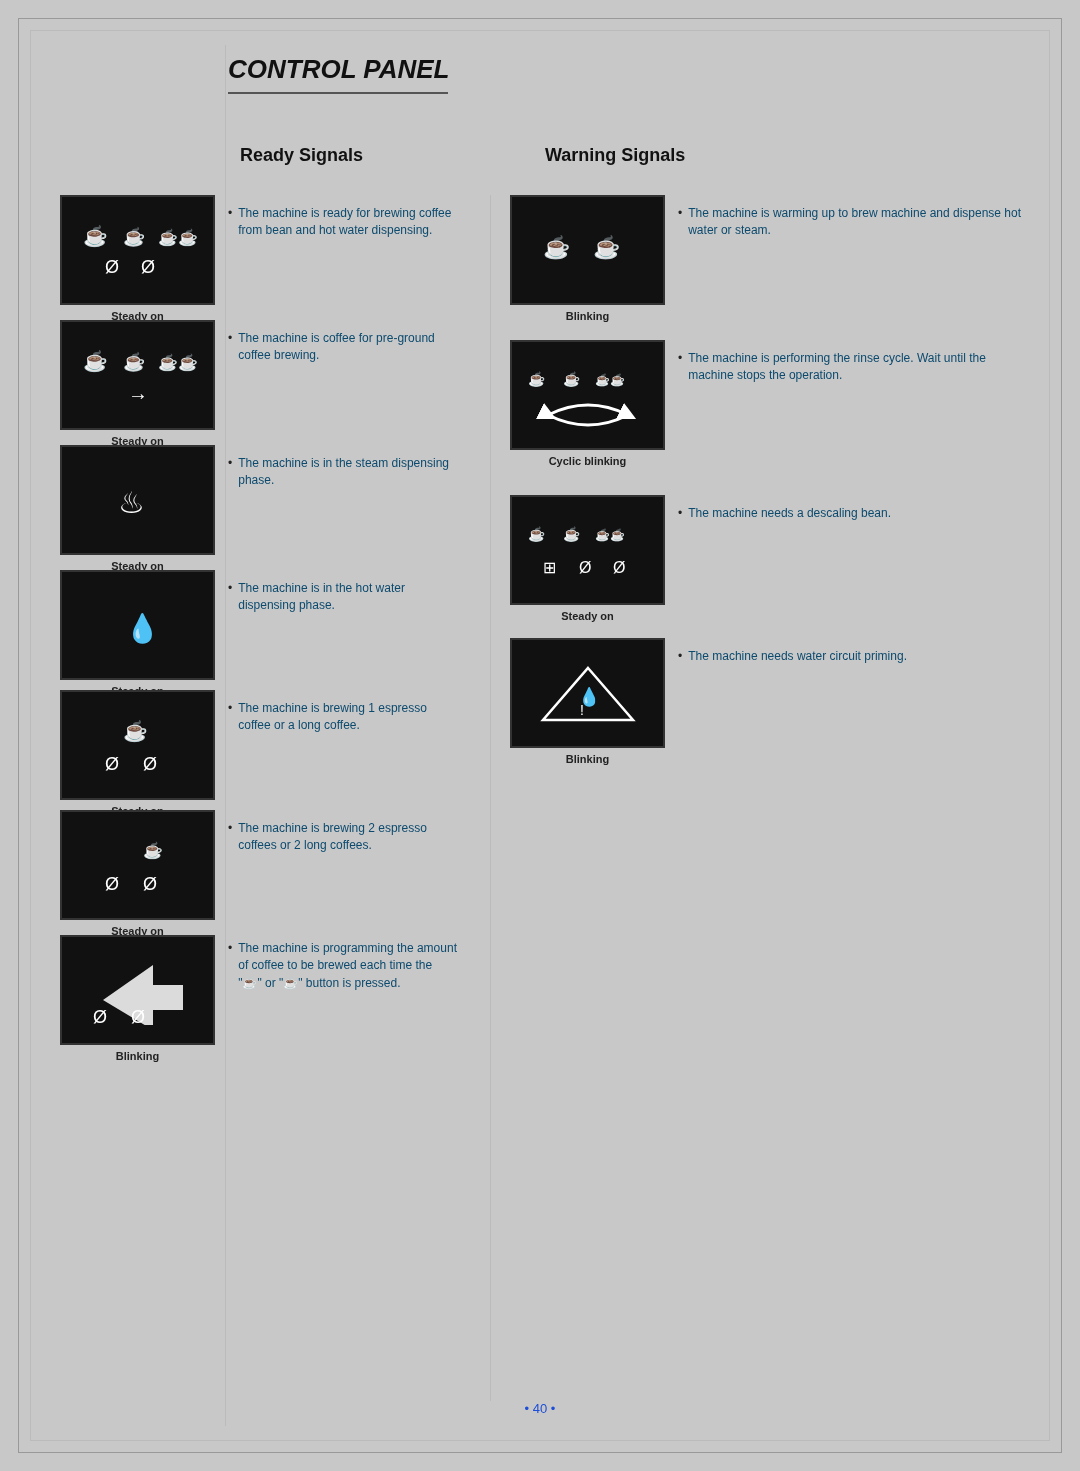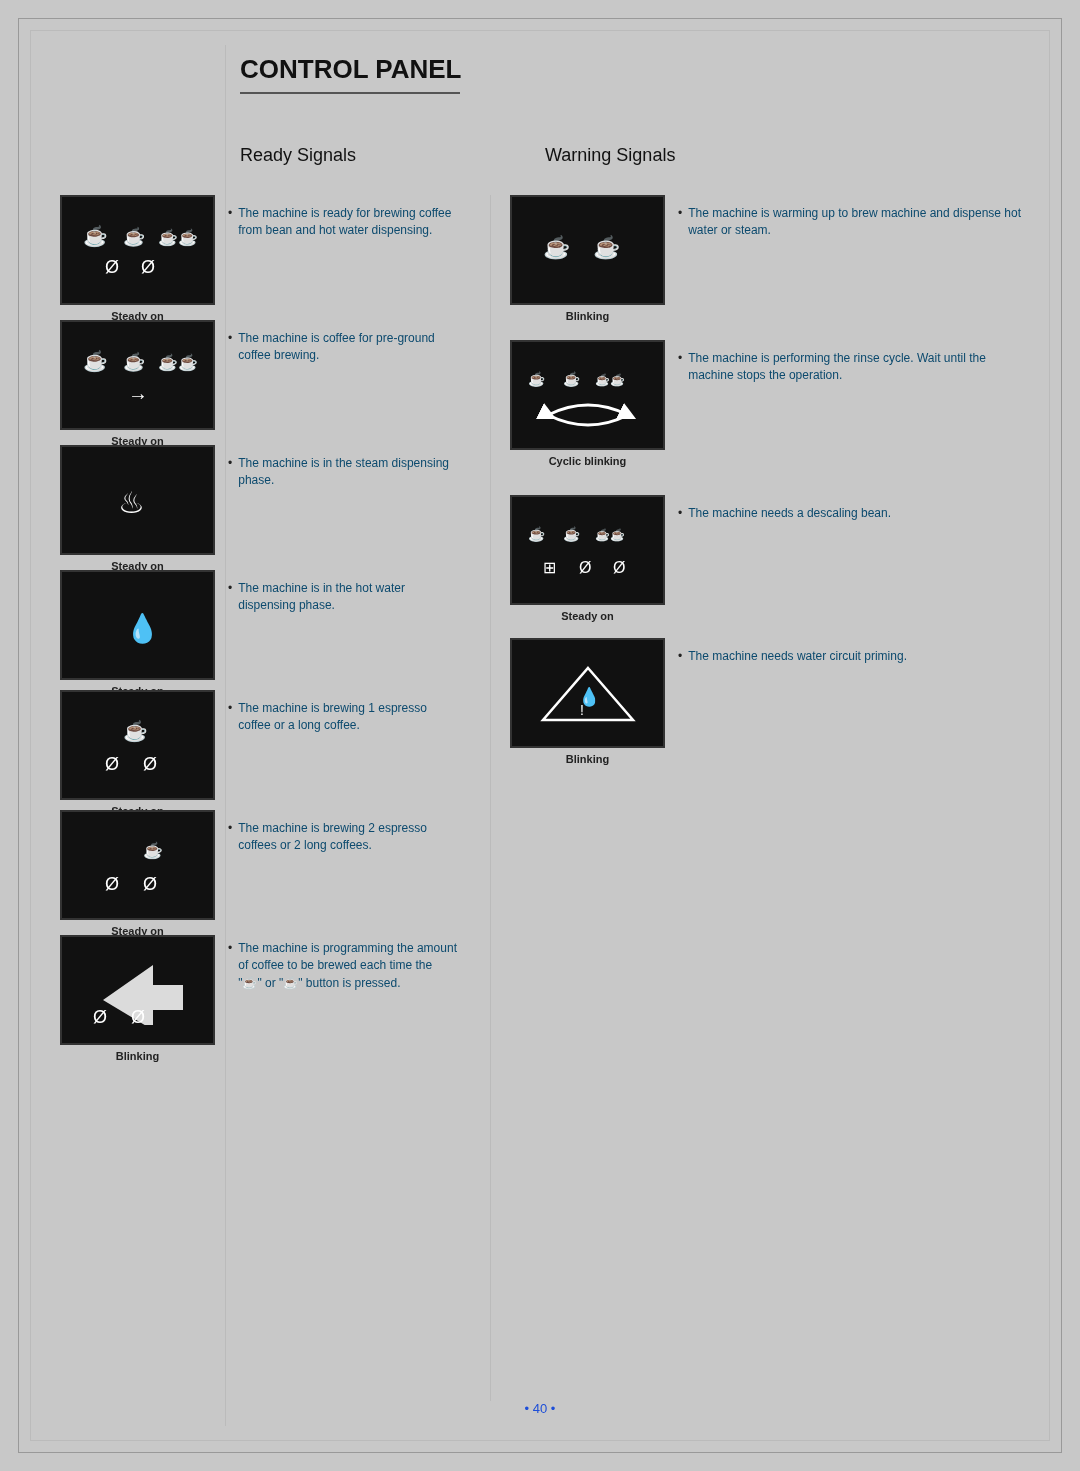--- a/index.html
+++ b/index.html
@@ -56,21 +56,21 @@
 
     .title-underline {
       width: 220px;
       height: 2px;
       background: #555;
       margin-bottom: 18px;
     }
 
     .section-title {
       font-size: 18px;
-      font-weight: 400;
+      font-weight: 700;
       color: #111;
       margin-bottom: 8px;
     }
 
     .display-panel {
       background: #111;
       border: 2px solid #333;
       width: 155px;
       height: 110px;
       margin-bottom: 5px;
@@ -120,21 +120,21 @@
       color: #1d4ed8;
     }
   </style>
 </head>
 <body>
 
 <div class="page-border"></div>
 <div class="page-inner"></div>
 <div class="left-margin-line"></div>
 
-<div class="title-section" style="position:absolute; top:55px; left:240px; right:45px;">
+<div class="title-section" style="position:absolute; top:55px; left:228px; right:45px;font-style:italic;">
   <div class="main-title">CONTROL PANEL</div>
   <div class="title-underline"></div>
 </div>
 
 <div style="position:absolute; top:195px; left:490px; bottom:70px; width:1px; background:#bbb;"></div>
 
 <div style="position:absolute; top:145px; left:240px; width:220px;">
   <div class="section-title">Ready Signals</div>
 </div>
 

